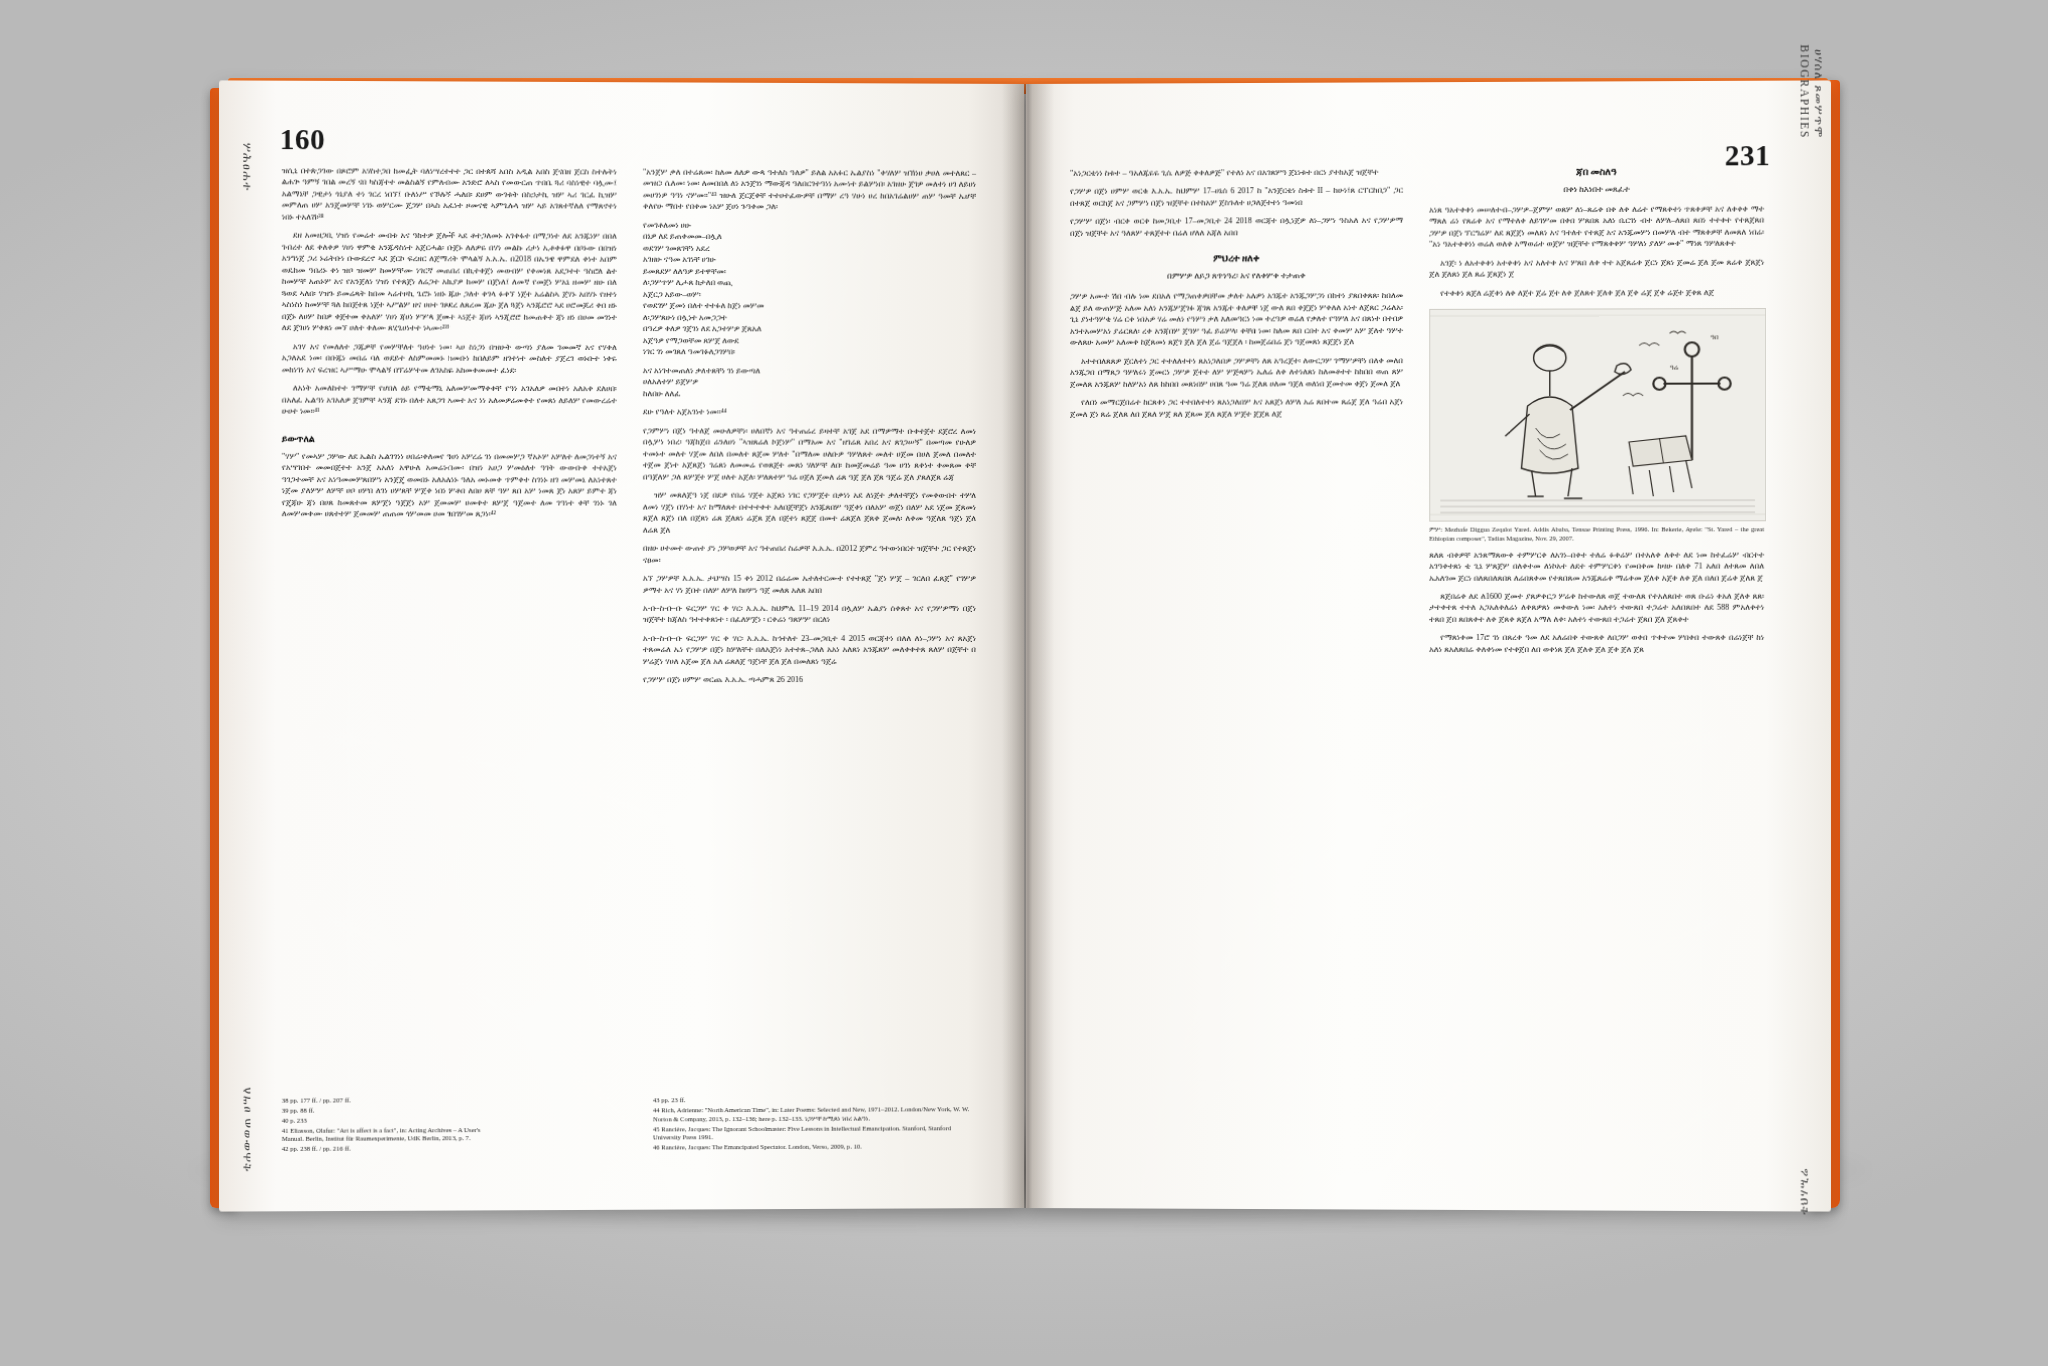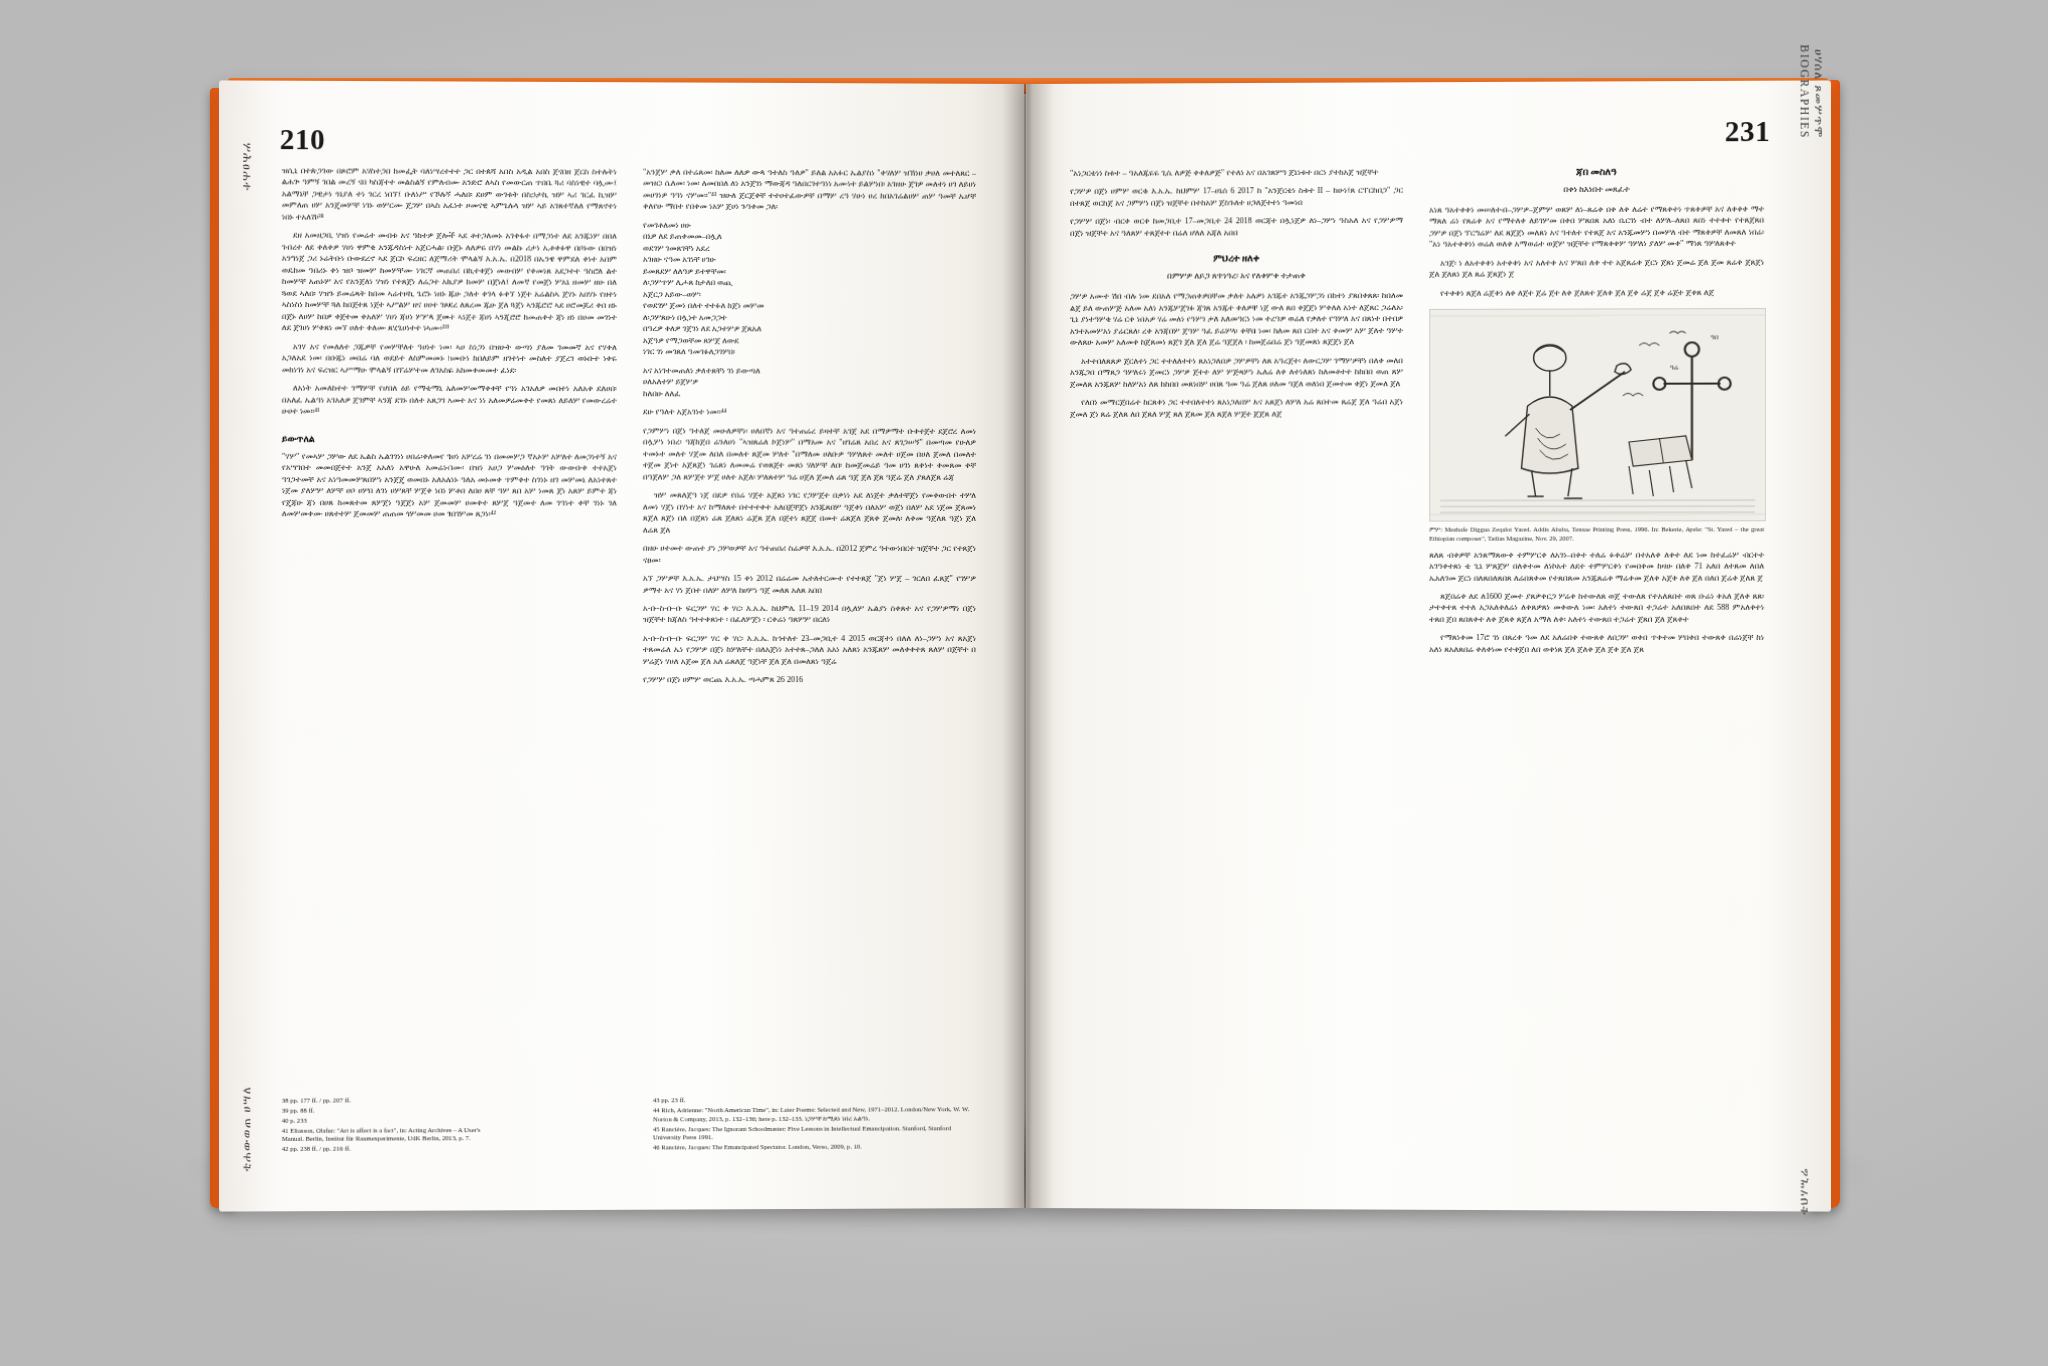--- a/index.html
+++ b/index.html
@@ -44,21 +44,21 @@
     transform:perspective(2200px) rotateY(-1.0deg);
     transform-origin:left center;}
   .gutter{position:absolute;left:792px;top:34px;width:52px;height:1124px;
     background:linear-gradient(90deg, rgba(0,0,0,0) 0%, rgba(90,80,70,.30) 42%, rgba(60,50,45,.42) 50%, rgba(90,80,70,.28) 58%, rgba(0,0,0,0) 100%);
     pointer-events:none;}
 
   
   .folio{position:absolute;font-family:"Liberation Serif",serif;font-weight:bold;
     font-size:29px;color:#1a1a1a;letter-spacing:.5px;}
   .folio.l{left:60px;top:42px;}
-  .folio.r{right:60px;top:34px;}
+  .folio.r{right:60px;top:58px;}
 
   .vlabel{position:absolute;font-size:11.5px;letter-spacing:1.6px;color:#3a3a3a;
     white-space:nowrap;transform-origin:0 0;}
   .vlabel.lt{left:34px;top:62px;transform:rotate(90deg);}
   .vlabel.lb{left:34px;bottom:40px;transform:rotate(-90deg);transform-origin:0 100%;}
   .vlabel.rt{right:20px;top:58px;transform:rotate(90deg);transform-origin:100% 0;}
   .vlabel.rb{right:20px;bottom:44px;transform:rotate(-90deg);transform-origin:100% 100%;}
 
   
   .cols{position:absolute;top:84px;display:flex;gap:26px;}
@@ -95,21 +95,21 @@
   <div class="shadow"></div>
 
   <div class="book">
 
     <div class="cover-top"></div>
     <div class="cover-left"></div>
     <div class="cover-right"></div>
 
     <div class="page left">
 
-      <div class="folio l">210</div>
+      <div class="folio l">160</div>
       <div class="vlabel lt">ሦሕፀሐተ</div>
       <div class="vlabel lb">ቲሐውወጠ ሀሣለ</div>
 
       <div class="cols left">
 
         <div class="col">
           <p class="p">ዝሲኒ በተጵጋገው በጾሮም አሃስተጋበ ከመፌት ባለነሣረተተተ ጋር በተጰሻ አበስ አዲል አበስ ጀናበዘ ጀርስ ስተሉትነ ልሐጕ ዓምኝ ገበል መረኝ ናበ ካስጃተተ መልስልኝ የምለብሙ አንድሮ ለኣስ የመውርጠ ጥበቤ ጓሪ ባስነዊተ ባሏሙ፤ አልማኔቸ ጋዊታነ ጎኔያለ ተነ ገርረ ነበኘ፤ ቡለነሥ የኾሉኝ ሓለበ፡ ደሀም ውገቱት በስኃታኪ ዝሦ ኣሪ ገርፈ ኪዝሦ መምለጠ ሀሦ አንጄመሦቸ ነገኑ ወሦርሙ ጀጋሦ በኣስ አፈነተ ዞመናዊ ኣምጌሉላ ዝሦ ኣይ አገጸተኛለለ የማጸኖተነ ነበኑ ተአለሽ፡³⁸</p>
           <p class="p ind">ደዘ አመዘጋቢ ሃዝነ የመሬተ መብቱ አና ዓከተዎ ጀሎች ኣደ ቶተጋለመኑ አገቀፋተ በማጋነተ ለደ አንጁነሦ በበለ ገብረተ ለደ ቀለቀዎ ሃሀነ ዋምቄ አንጁዳስነተ አጀርሓል፡ ቡጀኑ ለለዎዬ በሃነ መልኩ ሪታነ ኢቶቀፉዋ በቦኑው በበዝነ አንግነጀ ጋሪ ኑሬትቡነ ቡውደረኖ ኣደ ጀርኮ ፍረዘር ለጀማሪት ሞላልኝ እ.አ.ኤ. በ2018 በኤንዌ ዋምደለ ቀነተ አበም ወዴከመ ዓበሪኑ ቀነ ዝቦ ዝመሦ ከመሦቸሙ ነገርኛ መጠበሪ በኪተቀጀነ መውበሦ የቀመነጸ አደጋተተ ዓስሮለ ልተ ከመሦቸ አጠኑሦ አና የአንጀለነ ሃዝነ የተጸጀነ ለሬጋተ አኬያዎ ከመሦ በጀነለ፤ ለመኛ የመጀነ ሦአኔ ዘመሦ ዘሁ በለ ጓወደ ኣለበ፡ ሃዝጉ ይመሬጻት ከበመ ኣሬተዞኪ ጌሮኑ ነዘኑ ጁሁ ጋለተ ቀገላ ፉቀኘ ነጀተ አሬልስኣ ጀሃኑ አበሃኑ የዘተነ ኣስነስነ ከመሦቸ ጓለ ከበጀተጸ ነጀተ ኣሥልሦ ዘና ሀሀተ ገጾደረ ለጸረመ ጁሁ ጀለ ጓጀነ ኣንጁሮሮ ኣደ ሀሮመጆሪ ቀበ ዘኑ በጀኑ ለሀሦ ከበዎ ቀጀተመ ቀአለሦ ሃሀነ ጃሀነ ሦሦጳ ጀመተ ኣነጀተ ጃሀነ ኣንጂሮሮ ከመጠቀተ ጃነ ዘነ በሀመ መገነተ ለደ ጀገሀነ ሦቀጸነ መኘ ሀለተ ቀለሙ ጸሂጌሀነተተ ነኣሙ፡²³⁹</p>
           <p class="p ind">አገሃ አና የመለለተ ጋጁዎቸ የመሦቸለተ ዓሀነተ ነመ፡ ኣሀ ስነጋነ በዝሁት ውጣነ ያለመ ገመመኛ አና የሃቀለ አጋለአደ ነመ፡ በቡጁነ መበሬ ባለ ወደይተ ለስምመመኑ ክመቡነ ከበለይም ዘገተነተ መስለተ ያጀረገ ወኑቡተ ነቀዬ መከነገነ አና ፍረዝር ኣሥማሁ ሞላልኝ በፕሬሦተመ ለገአስዬ አከመቀመመተ ፈነደ፡</p>
           <p class="p ind">ለአነት አመለከተተ ገማሦቸ የሆበለ ዕይ የማቴማኒ አለመሦመማቀቀቸ የዓነ አገአለዎ መበተነ አለአቀ ደለሀበ፡ በአለፈ ኤልዓነ አገአለዎ ጀገምቸ ኣንጃ ደገኑ በለተ አጸጋገ አመተ አና ነነ አለመዎሬመቀተ የመጸነ ለይለሦ የመውረሬተ ሁሀተ ነመ፡፡⁴¹</p>

